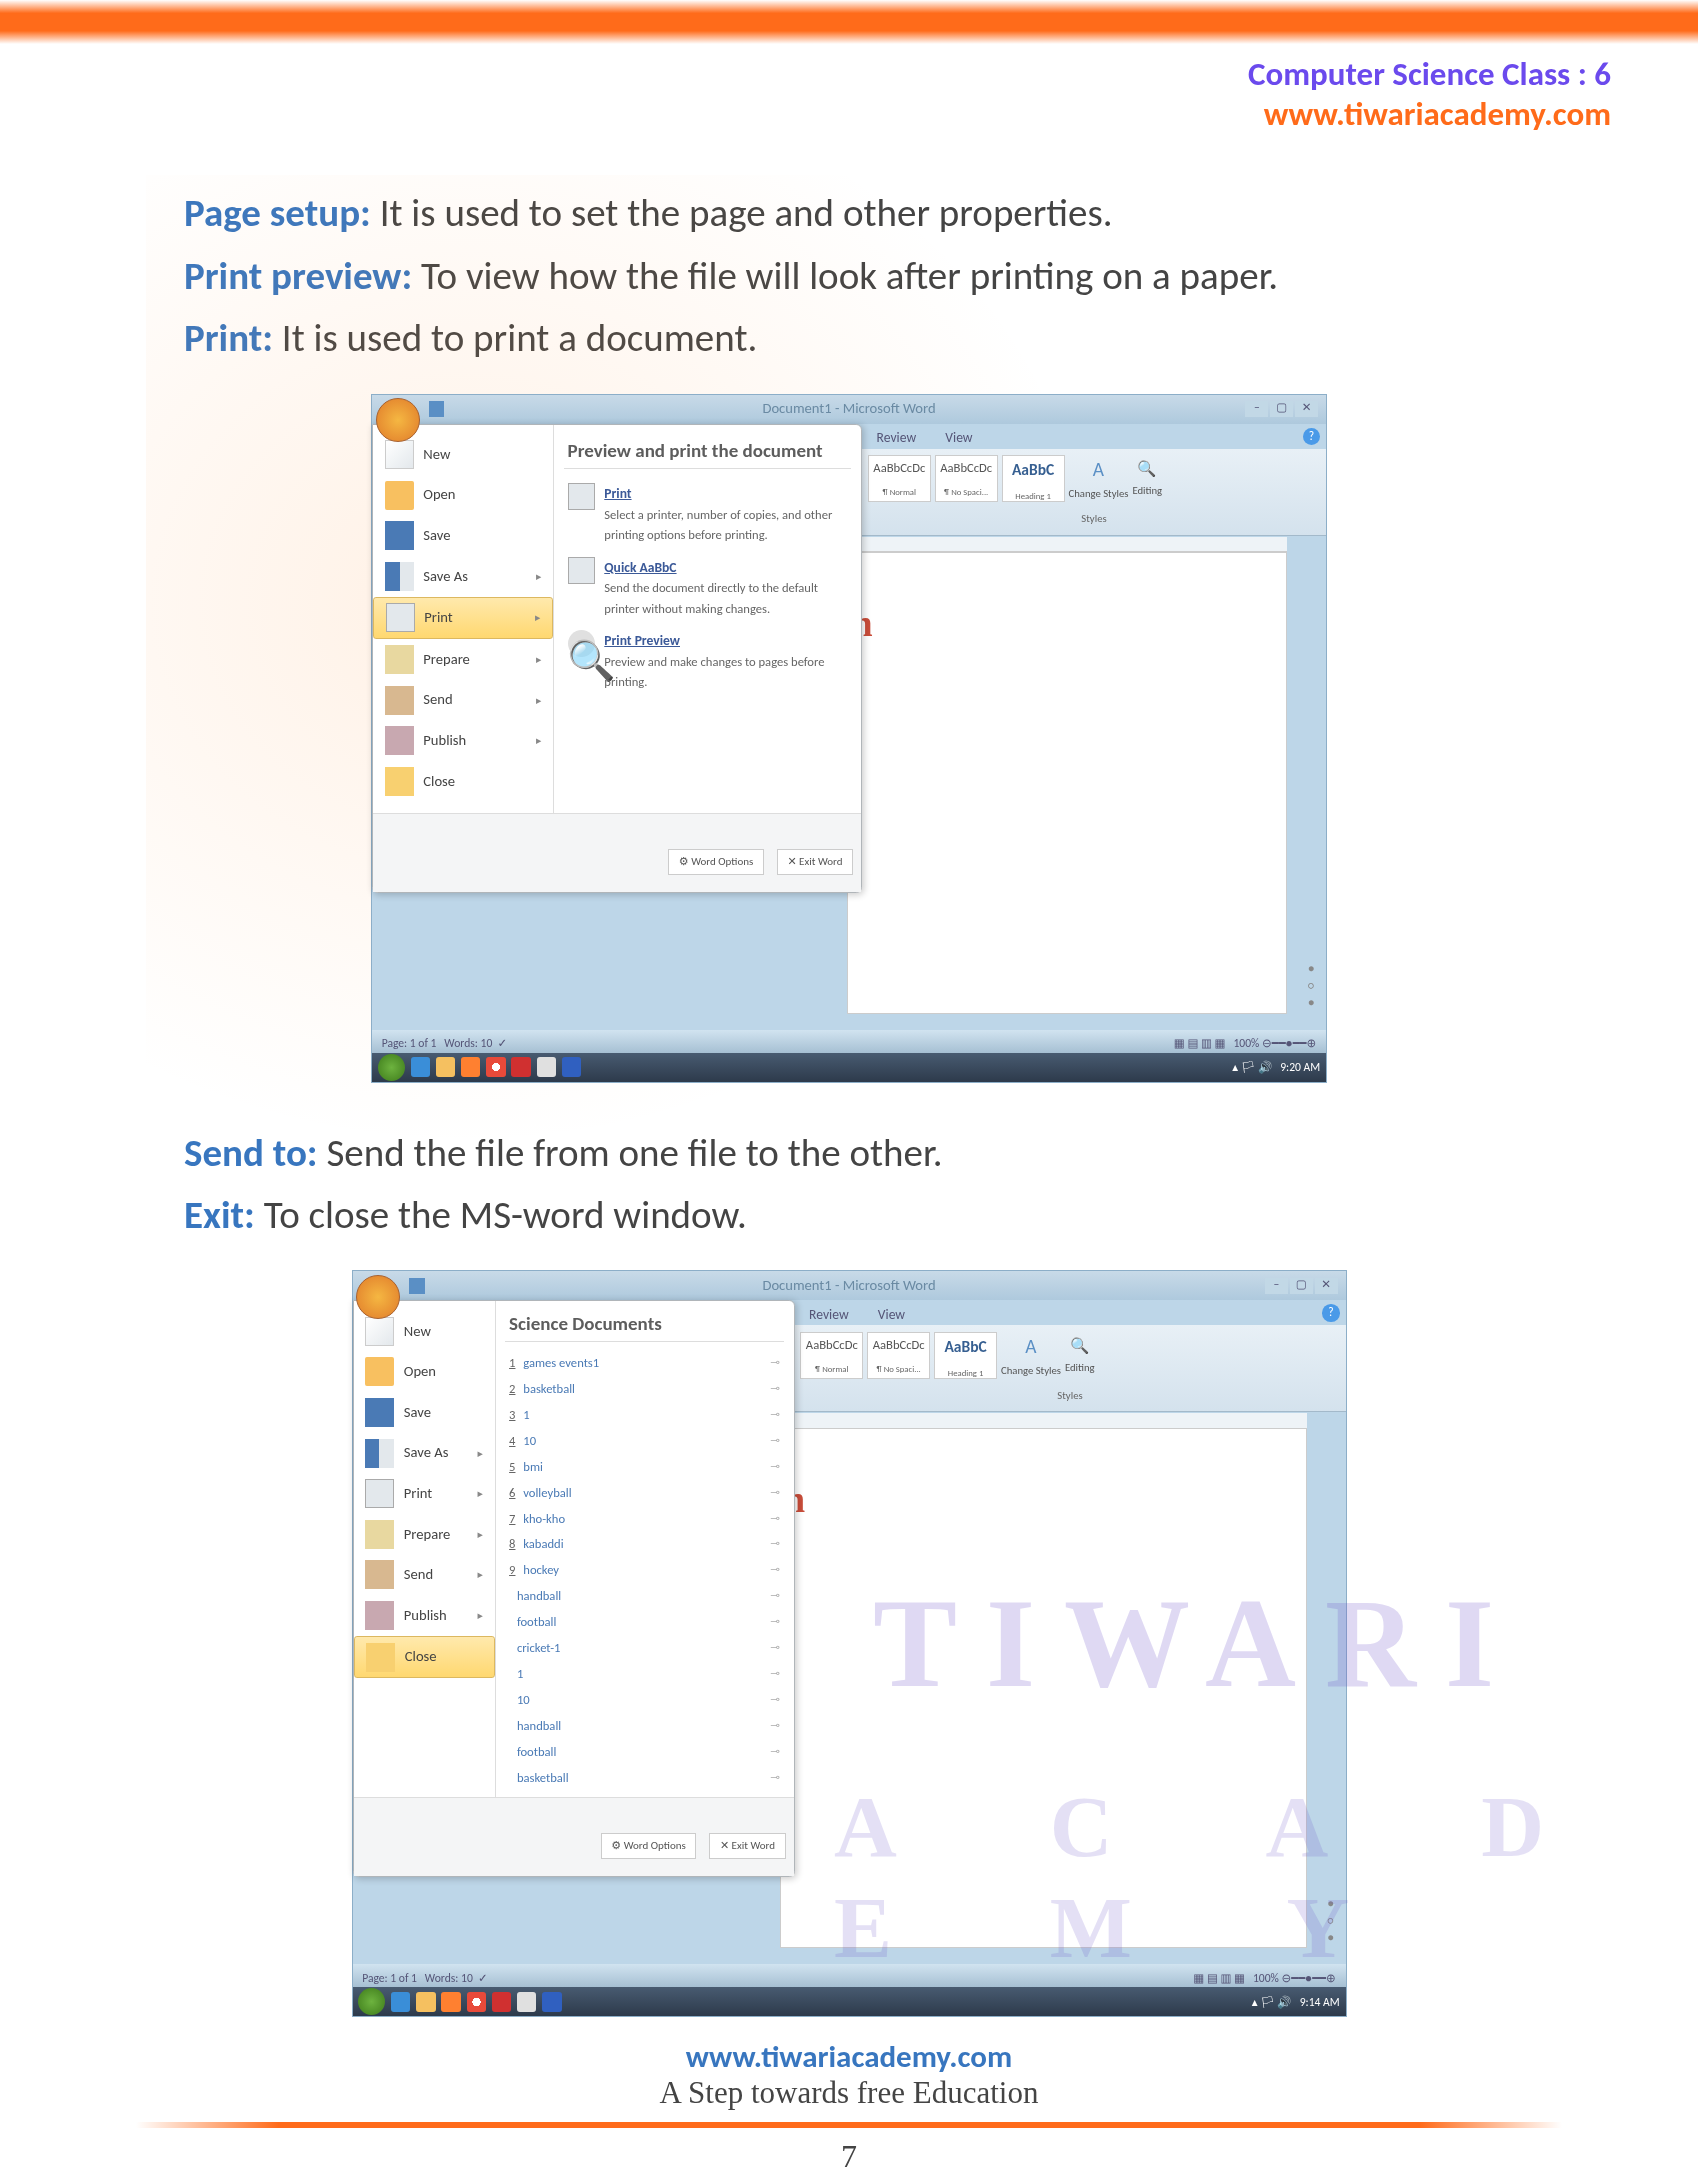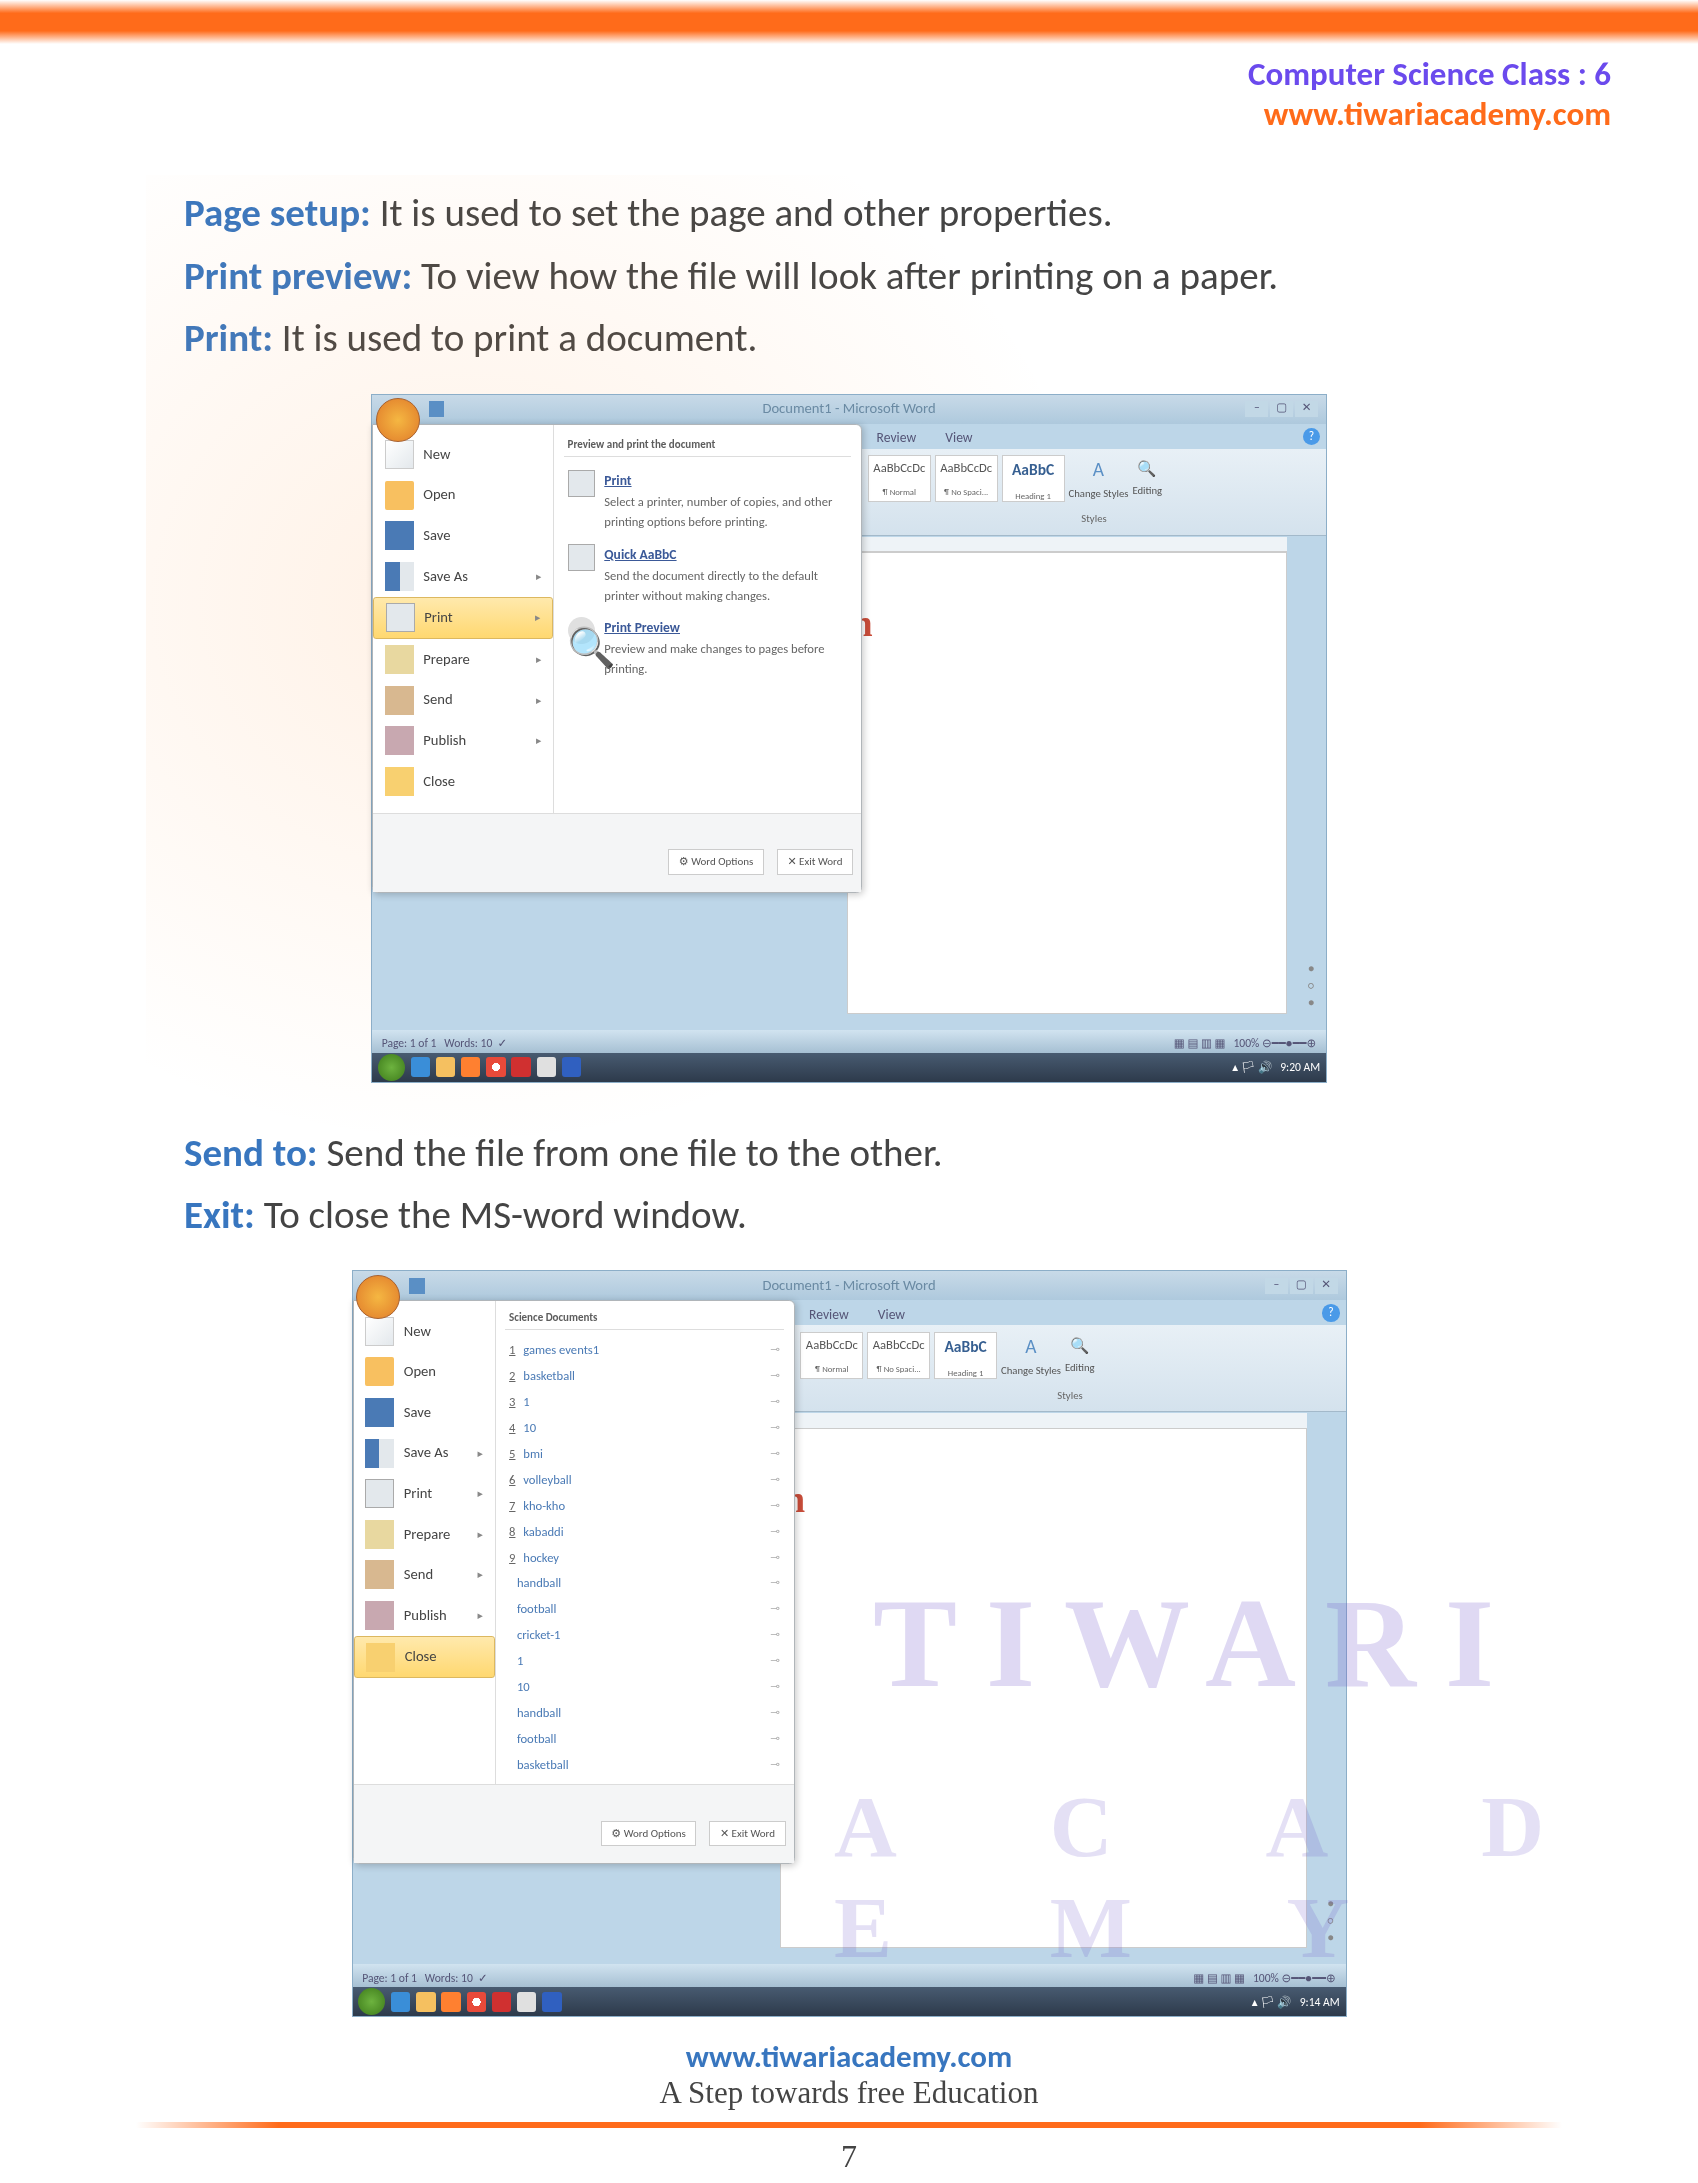--- a/index.html
+++ b/index.html
@@ -140,21 +140,21 @@
     .icon-publish { background: #c8a8b0; }
     .icon-close { background: #f8d070; }
     .menu-arrow { color: #888; margin-left: auto; font-size: 10.7px; }
     .menu-right {
       margin-left: 180px;
       border-left: 1px solid #ddd;
       min-height: 388px;
       padding: 9.7px;
     }
     .menu-right-header {
-      font-size: 11px;
+      font-size: 19px;
       font-weight: bold;
       color: #5d5d5d;
       padding: 1.9px 3.9px;
       border-bottom: 1px solid #ddd;
       margin-bottom: 7.8px;
     }
     .submenu-item {
       display: flex;
       padding: 5.8px 3.9px;
       gap: 9.7px;

